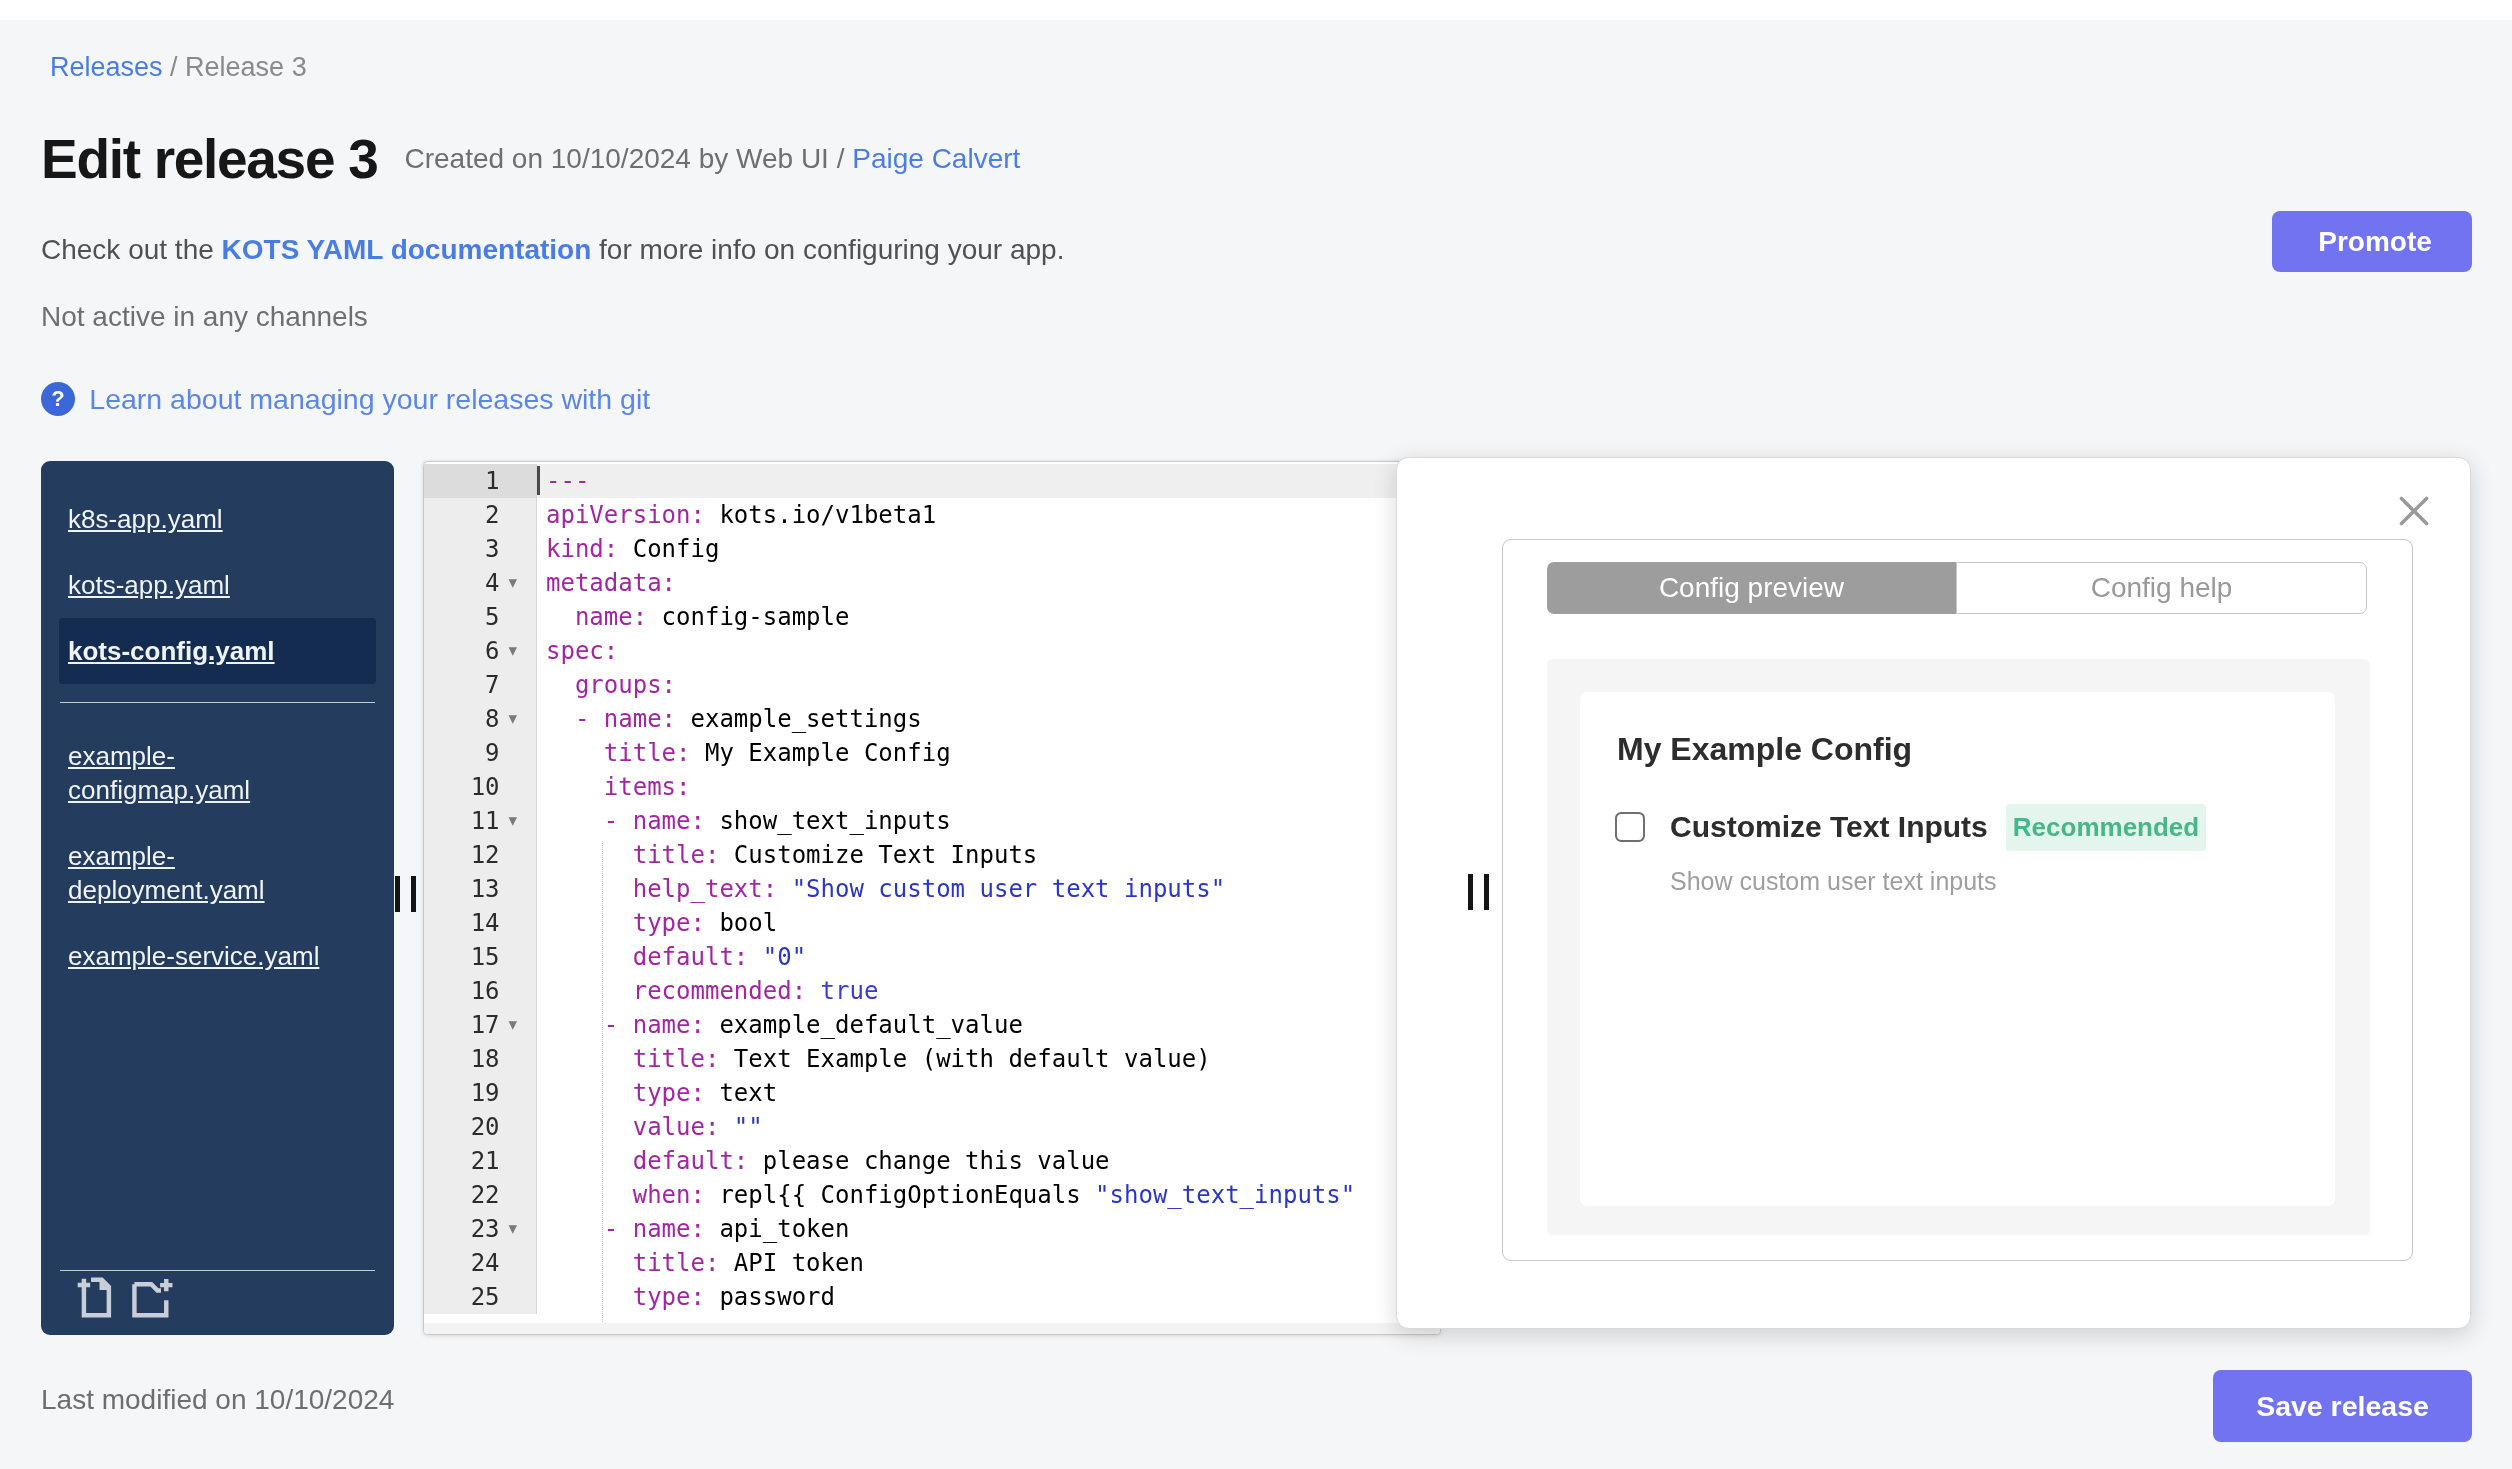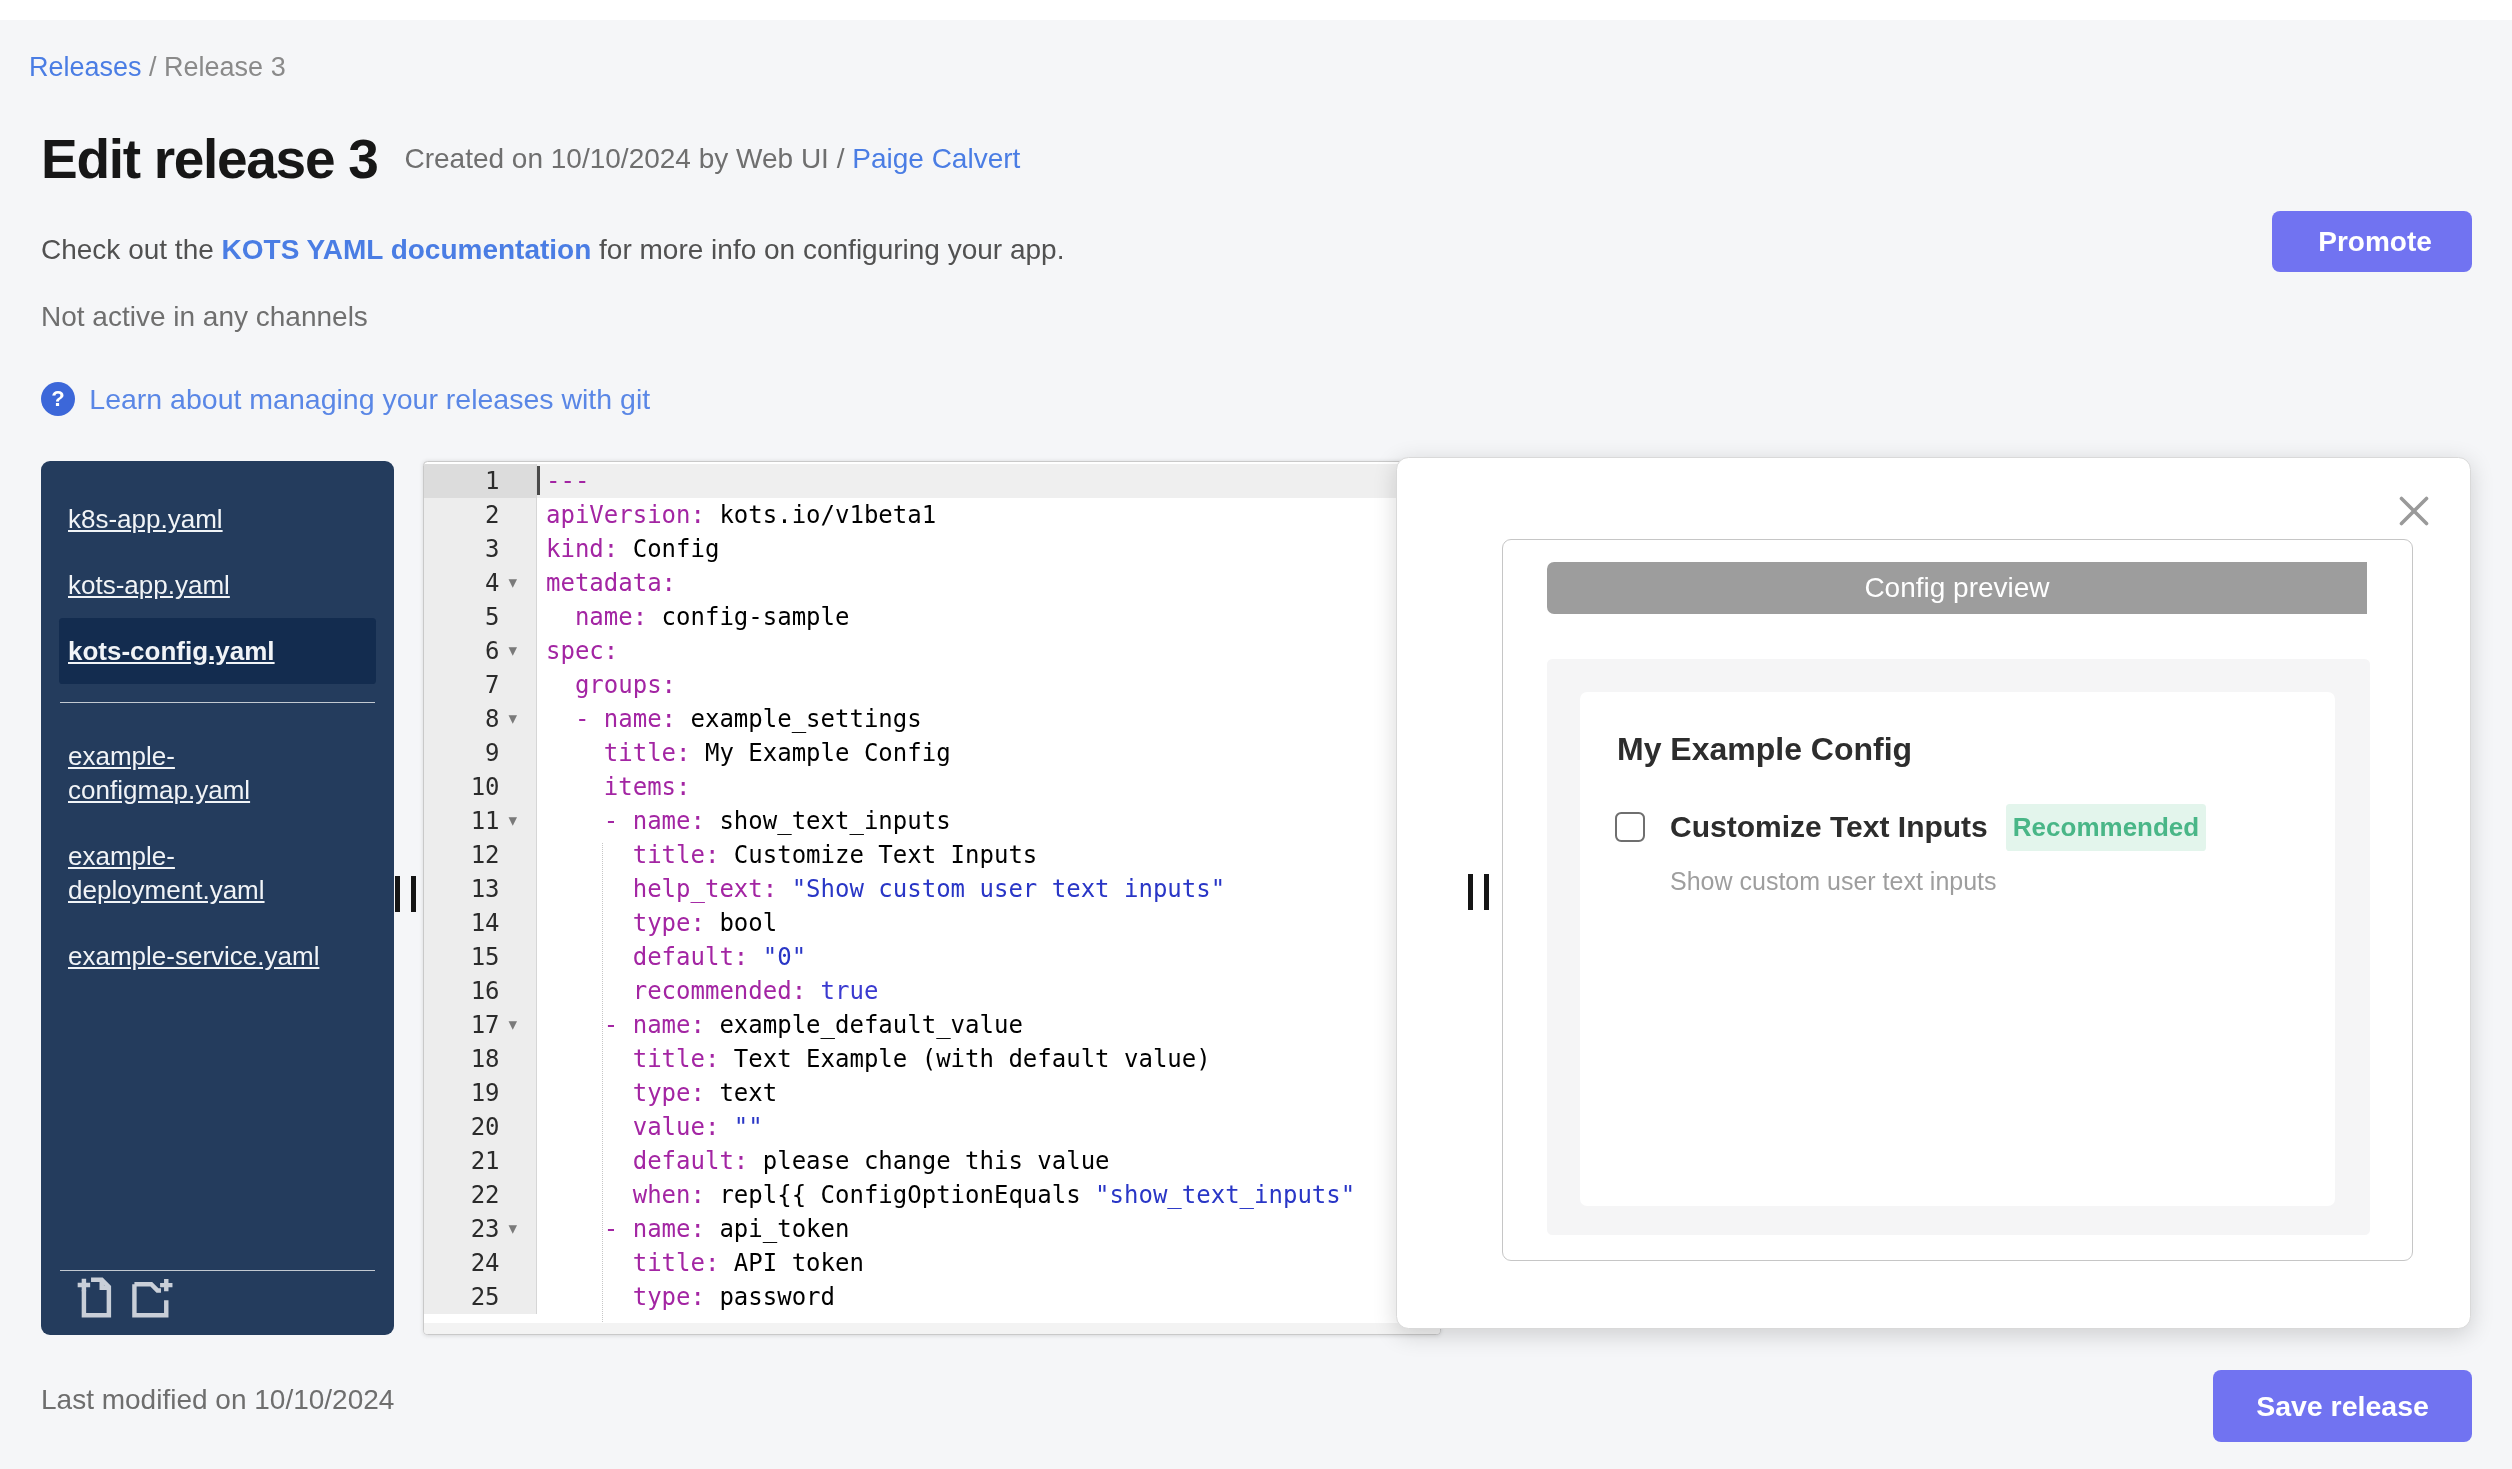--- a/index.html
+++ b/index.html
@@ -7,21 +7,21 @@
     --navy:#243c5d; --navy-sel:#132c4f; --badge-txt:#49b687; --badge-bg:#e3f5ec;
     --code-key:#a325a3; --code-str:#2936c6; --code-kw:#3a3ad0; --tab-active:#9d9d9d;
   }
   *{margin:0;padding:0;box-sizing:border-box;}
   html,body{width:2512px;height:1469px;}
   body{font-family:"Liberation Sans",sans-serif;background:#f5f6f8;position:relative;overflow:hidden;}
   .abs{position:absolute;}
 
   
   .top-strip{left:0;top:0;width:2512px;height:19.6px;background:#ffffff;}
-  .breadcrumb{left:29px;top:52px;font-size:27px;color:#8a8a8a;}
+  .breadcrumb{left:50px;top:52px;font-size:27px;color:#8a8a8a;}
   .breadcrumb .bc-link{color:var(--link);cursor:pointer;}
   .title-row{left:41px;top:127px;display:flex;align-items:center;gap:27px;}
   .page-title{font-size:55px;font-weight:bold;letter-spacing:-1.3px;color:#171717;}
   .subtitle{font-size:28px;color:#6f6f6f;}
   .subtitle .sub-link{color:var(--link);cursor:pointer;}
   .doc-row{left:41px;top:234px;font-size:28px;color:#515151;}
   .doc-row .doc-link{color:var(--link);font-weight:bold;cursor:pointer;}
   .status-row{left:41px;top:301px;font-size:28px;color:#6f6f6f;}
   .git-row{left:41px;top:382px;display:flex;align-items:center;gap:14.3px;}
   .help-circle{width:34px;height:34px;border-radius:50%;background:var(--help-blue);color:#fff;
@@ -343,20 +343,21 @@
 
   <div class="preview-panel">
     <span class="close-x">
       <svg width="34" height="34" viewBox="0 0 38 38">
         <path d="M5 5 L33 33 M33 5 L5 33" stroke="#9a9a9a" stroke-width="4" stroke-linecap="round"></path>
       </svg>
     </span>
     <div class="tab-card">
       <div class="tab-row">
         <div class="tab active">Config preview</div>
+        <div class="tab inactive">Config help</div>
       </div>
       <div class="gray-panel">
         <div class="config-card">
           <div class="group-title">My Example Config</div>
           <div class="item-row">
             <div class="checkbox"></div>
             <span class="item-label">Customize Text Inputs</span>
             <span class="badge">Recommended</span>
           </div>
           <div class="item-help">Show custom user text inputs</div>

